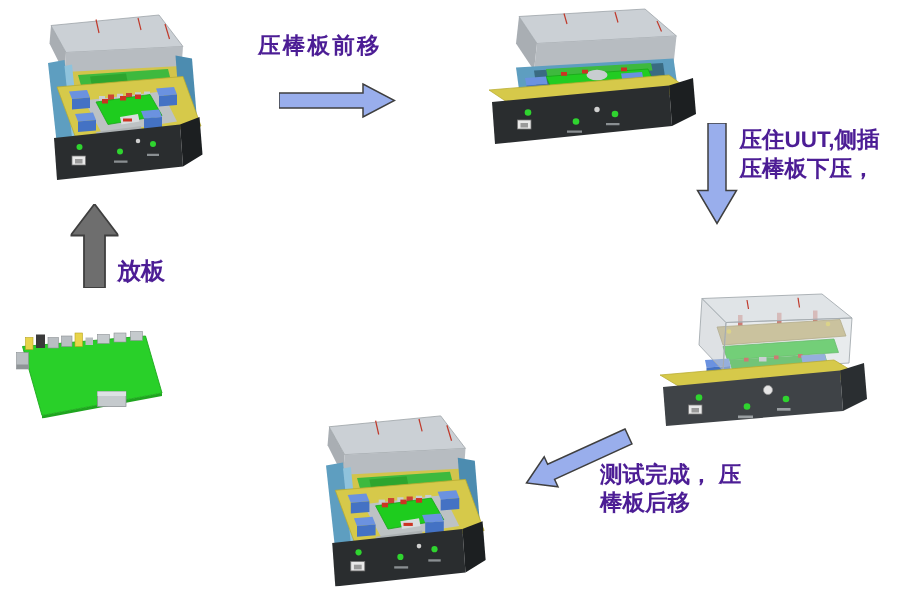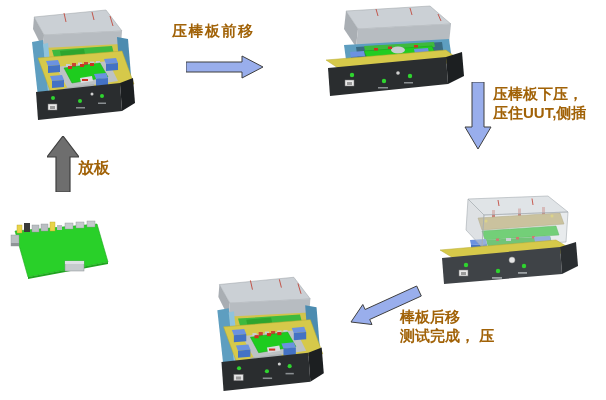--- a/index.html
+++ b/index.html
@@ -1,20 +1,20 @@
 <!DOCTYPE html>
 <html><head>
 <meta charset="utf-8">
 <style>
   html,body{margin:0;padding:0;}
   body{width:606px;height:400px;background:#fff;overflow:hidden;
        font-family:"Liberation Sans","DejaVu Sans",sans-serif;}
   .canvas{position:relative;width:606px;height:400px;background:#fff;}
   .abs{position:absolute;}
-  .lbl{position:absolute;color:#a16207;font-weight:700;font-size:15px;line-height:19px;white-space:nowrap;}
+  .lbl{position:absolute;color:#4c1d95;font-weight:700;font-size:15px;line-height:19px;white-space:nowrap;}
   .lbl-big{font-size:16px;}
   .ls{letter-spacing:1.5px;}
   svg{display:block;width:100%;height:100%;}
 </style>
 </head>
 <body>
 
 <div class="canvas">
 
   <div class="abs" style="left:22px;top:4px;width:120px;height:116px;">
@@ -127,22 +127,22 @@
       </g>
     </svg>
   </div>
 
   <div class="abs" style="left:464px;top:82px;width:28px;height:68px;">
     <svg viewBox="0 0 28 68">
         <polygon points="8,0 20,0 20,45 27,45 14,67 1,45 8,45" fill="#99AEEC" stroke="#3F3F3F" stroke-width="1"></polygon>
       </svg>
   </div>
   <div class="lbl" style="left:493px;top:84px;">
+    <div>压住UUT,侧插</div>
     <div>压棒板下压，</div>
-    <div>压住UUT,侧插</div>
   </div>
 
   <div class="abs" style="left:432px;top:194px;width:146px;height:90px;">
     <svg viewBox="0 0 146 90">
       <g>
         <rect x="60" y="16" width="3" height="8" fill="#CC3322"></rect>
         <rect x="86" y="14.5" width="3" height="8" fill="#CC3322"></rect>
         <rect x="110" y="13" width="3" height="8" fill="#CC3322"></rect>
         <polygon points="46,24 128,19 132,30 50,36" fill="#C9B570" stroke="#9C8A4A" stroke-width="0.5"></polygon>
         <circle cx="54" cy="27" r="1.5" fill="#E8D44A"></circle>
@@ -183,22 +183,22 @@
       </g>
     </svg>
   </div>
 
   <div class="abs" style="left:348px;top:283px;width:76px;height:45px;">
     <svg viewBox="0 0 76 45">
         <polygon points="68.7,3 17.1,26.5 14.8,21.5 3,39 24,41.5 21.7,36.5 73.3,13" fill="#99AEEC" stroke="#3F3F3F" stroke-width="1"></polygon>
       </svg>
   </div>
   <div class="lbl" style="left:400px;top:307px;">
+    <div>测试完成， 压</div>
     <div>棒板后移</div>
-    <div>测试完成， 压</div>
   </div>
 
   <div class="abs" style="left:207px;top:271px;width:124px;height:120px;">
     <svg viewBox="0 0 120 116">
       <g>
         <polygon points="12,13 22,31 21,45 11,25" fill="#A9AEB3"></polygon>
         <polygon points="12,13 84,6 100,27 22,31" fill="#CBD0D5" stroke="#9AA0A5" stroke-width="0.5"></polygon>
         <polygon points="22,31 100,27 99,41 21,45" fill="#B7BCC1"></polygon>
         <line x1="42" y1="9" x2="44" y2="18" stroke="#C0392B" stroke-width="0.8"></line>
         <line x1="70" y1="8" x2="72" y2="16" stroke="#C0392B" stroke-width="0.8"></line>
@@ -256,21 +256,21 @@
         <rect x="76" y="98.5" width="8" height="1.5" fill="#8A8F92"></rect>
       </g>
     </svg>
   </div>
 
   <div class="abs" style="left:47px;top:136px;width:32px;height:56px;">
     <svg viewBox="0 0 32 56">
         <polygon points="16,0 32,21 23,21 23,56 9,56 9,21 0,21" fill="#6E6E6E" stroke="#3F3F3F" stroke-width="1.2"></polygon>
       </svg>
   </div>
-  <div class="lbl lbl-big" style="left:78px;top:158px;">放板</div>
+  <div class="lbl lbl-big" style="left:78px;top:172px;">放板</div>
 
   <div class="abs" style="left:5px;top:215px;width:106px;height:64px;">
     <svg viewBox="0 0 106 64">
       <polygon points="23,62 103,47 103,49 23,64" fill="#1FA51F"></polygon>
       <polygon points="10,16 92,9 103,47 23,62" fill="#29D029" stroke="#1DA81D" stroke-width="0.6"></polygon>
       <g>
         <rect x="12" y="10" width="5" height="8" fill="#E8D44A" stroke="#B8A420" stroke-width="0.4"></rect>
         <rect x="19" y="8" width="6" height="9" fill="#3A3A3A"></rect>
         <rect x="27" y="10" width="7" height="7" fill="#B9BEC2" stroke="#8A8F93" stroke-width="0.4"></rect>
         <rect x="36" y="9" width="7" height="7" fill="#B9BEC2" stroke="#8A8F93" stroke-width="0.4"></rect>

